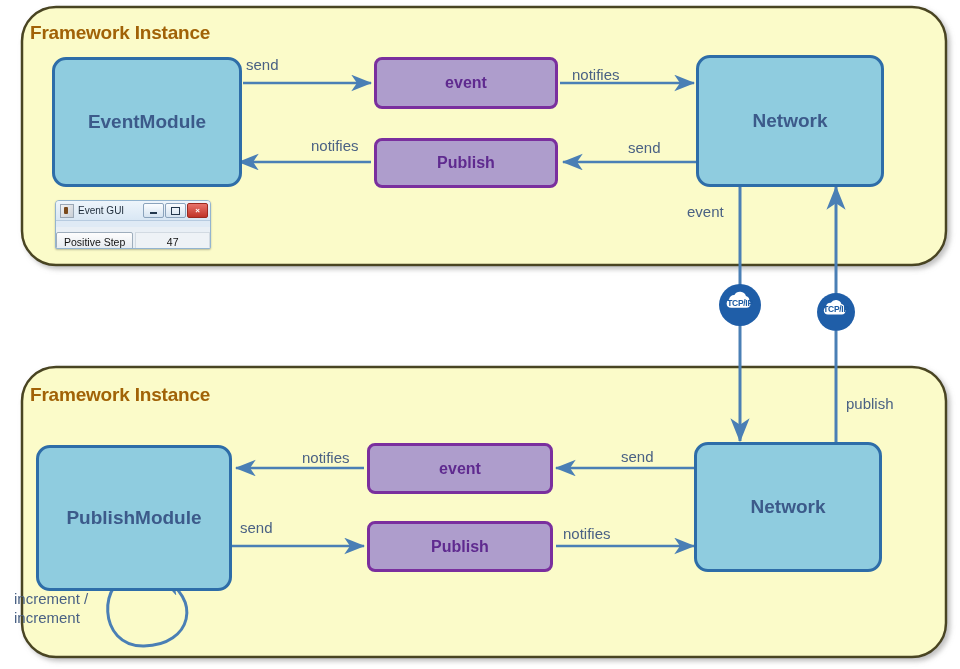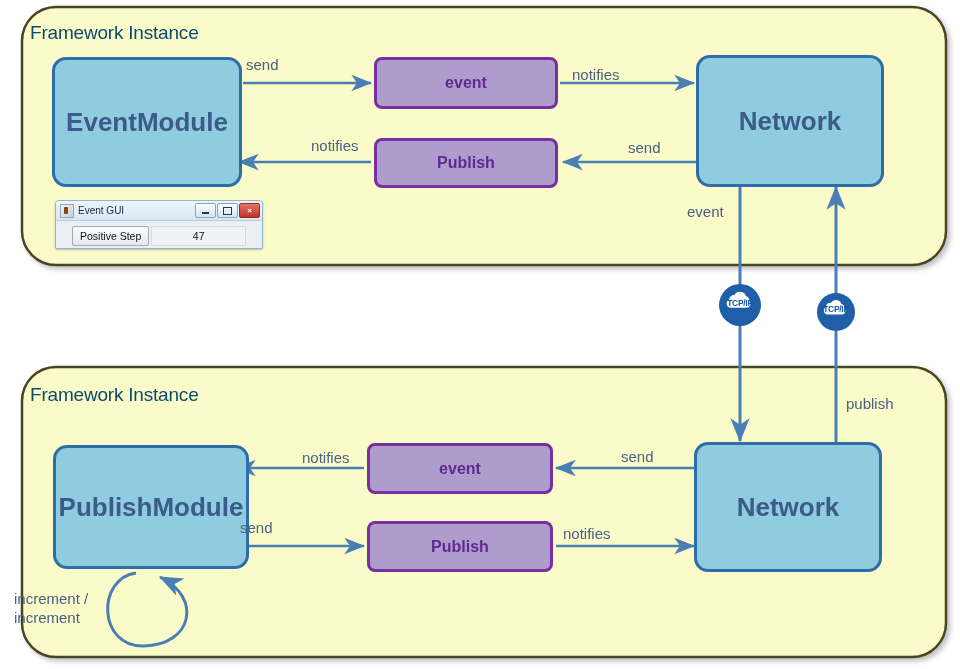--- a/index.html
+++ b/index.html
@@ -31,35 +31,35 @@
     align-items: center;
     justify-content: center;
     text-align: center;
   }
   .blue-node {
     background: #8fccdf;
     border: 3px solid #2e6da8;
     border-radius: 14px;
     color: #3c5a8a;
     font-weight: bold;
-    font-size: 26px;
+    font-size: 19px;
   }
   .purple-node {
     background: #ae9dcc;
     border: 3px solid #7a2f9e;
     border-radius: 8px;
     color: #5f2a8f;
     font-weight: bold;
     font-size: 16px;
   }
   .container-title {
     position: absolute;
     font-size: 19px;
-    font-weight: normal;
-    color: #0c4a6e;
+    font-weight: bold;
+    color: #a16207;
     letter-spacing: -0.2px;
     white-space: nowrap;
   }
   .edge-label {
     position: absolute;
     font-size: 15px;
     color: #4a6184;
     white-space: nowrap;
     line-height: 19px;
   }
@@ -69,21 +69,21 @@
     font-weight: bold;
     fill: #1c5ba3;
     letter-spacing: -0.3px;
   }
 
   
   #mini-window {
     position: absolute;
     left: 55px;
     top: 200px;
-    width: 208px;
+    width: 156px;
     height: 49px;
     box-sizing: border-box;
     background: #dfeaf5;
     border: 1px solid #93b4cf;
     border-radius: 4px 4px 2px 2px;
     box-shadow: 0 1px 2px rgba(0,0,0,0.25);
     overflow: hidden;
   }
   #mini-titlebar {
     height: 19px;
@@ -141,23 +141,24 @@
   .win-btn .glyph-min {
     width: 7px; height: 2px; background: #24384d; margin-top: 4px;
   }
   .win-btn .glyph-max {
     width: 7px; height: 6px; border: 1px solid #24384d;
   }
   #mini-body {
     height: 29px;
     display: flex;
     align-items: center;
-    padding: 3px 16px;
+    padding: 3px 0;
     box-sizing: border-box;
     background: #e9eff5;
+    margin-top: 6px;
   }
   #mini-step-button {
     border: 1px solid #9eadbc;
     background: linear-gradient(#fdfdfd,#e2e8ee);
     border-radius: 2px;
     font-size: 10.5px;
     color: #111111;
     padding: 3px 7px;
     white-space: nowrap;
   }
@@ -269,21 +270,21 @@
           <div class="glyph-max"></div>
         </div>
       <div class="win-btn close">×</div>
     </div>
     <div id="mini-body">
       <div id="mini-step-button">Positive Step</div>
       <div id="mini-value">47</div>
     </div>
   </div>
 
-  <div class="node blue-node" style="left:36px; top:445px; width:196px; height:124px;margin-left:17px;">
+  <div class="node blue-node" style="left:36px; top:445px; width:196px; height:146px;">
     <span>PublishModule</span>
   </div>
 
   <div class="node purple-node" style="left:367px; top:443px; width:186px; height:51px;">
     <span>event</span>
   </div>
 
   <div class="node purple-node" style="left:367px; top:521px; width:186px; height:51px;">
     <span>Publish</span>
   </div>

